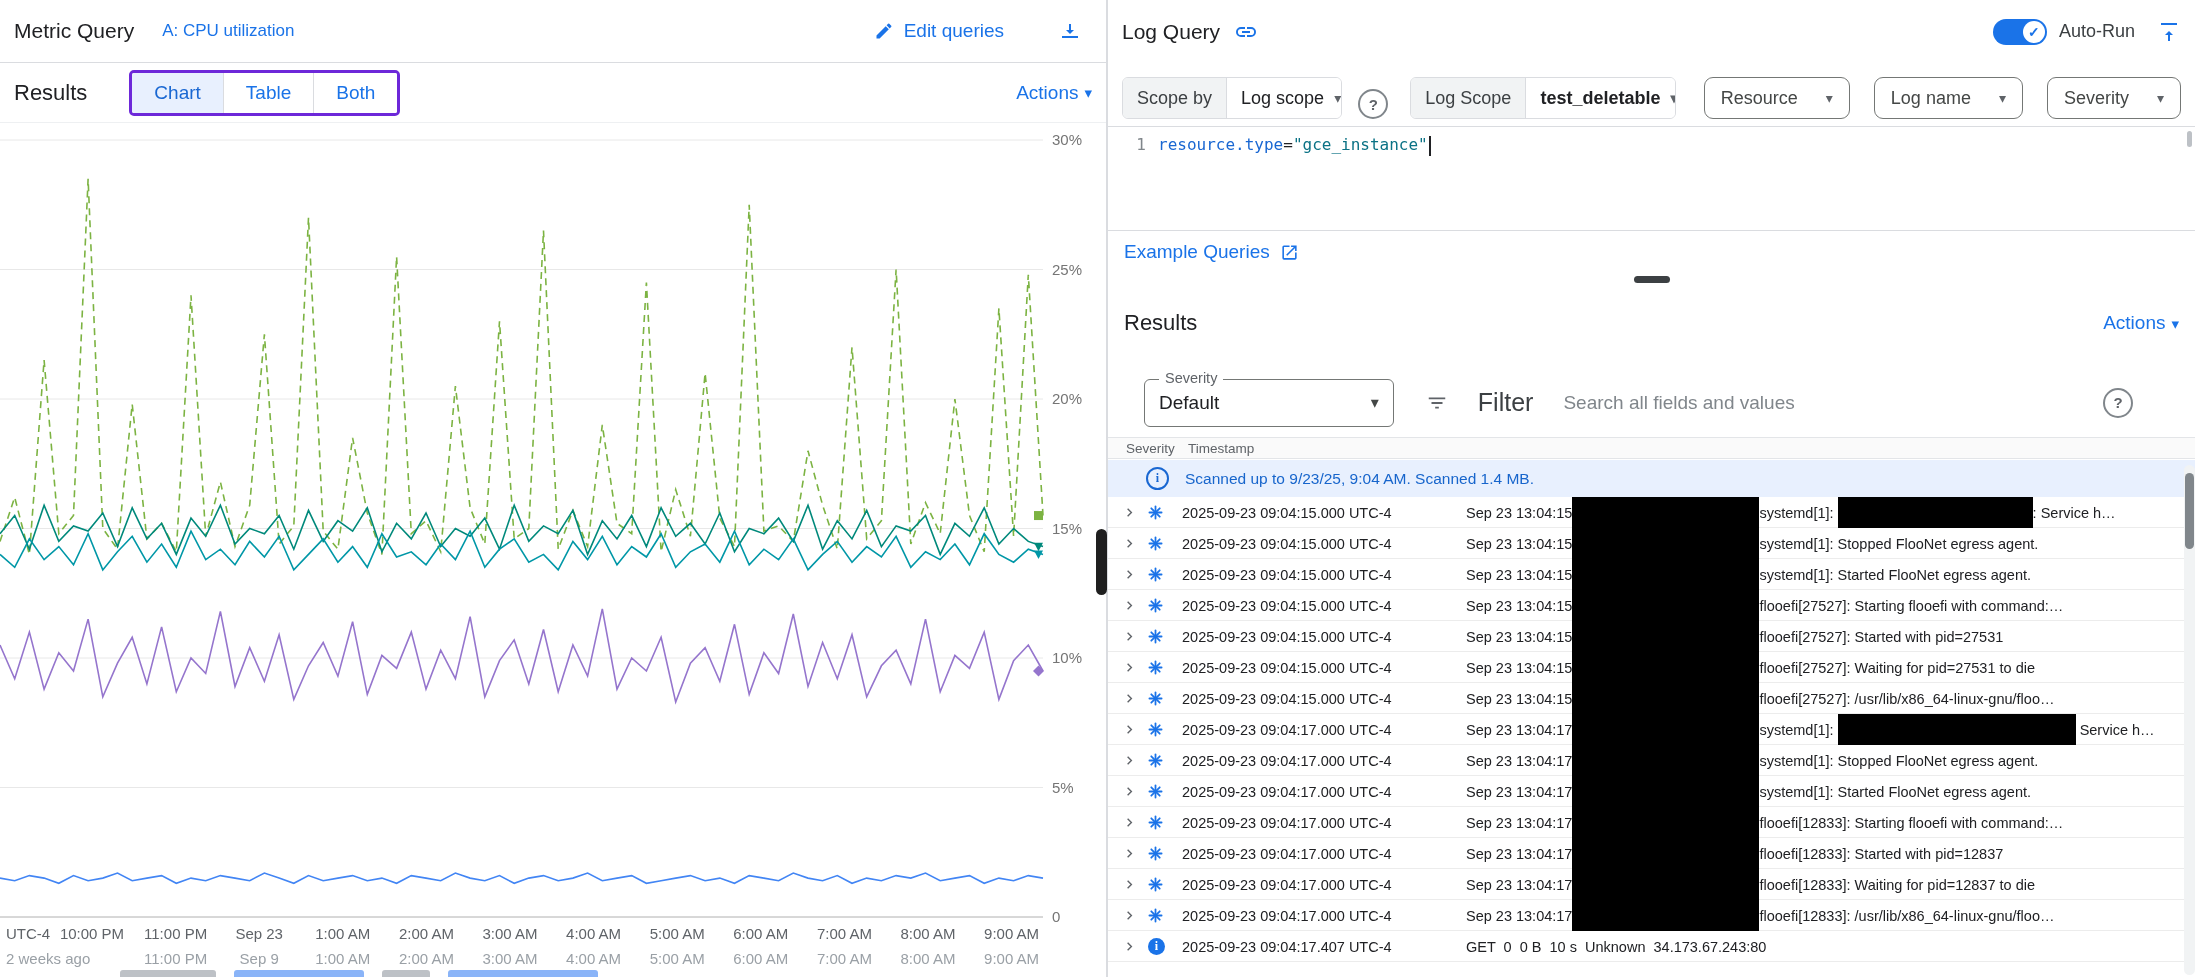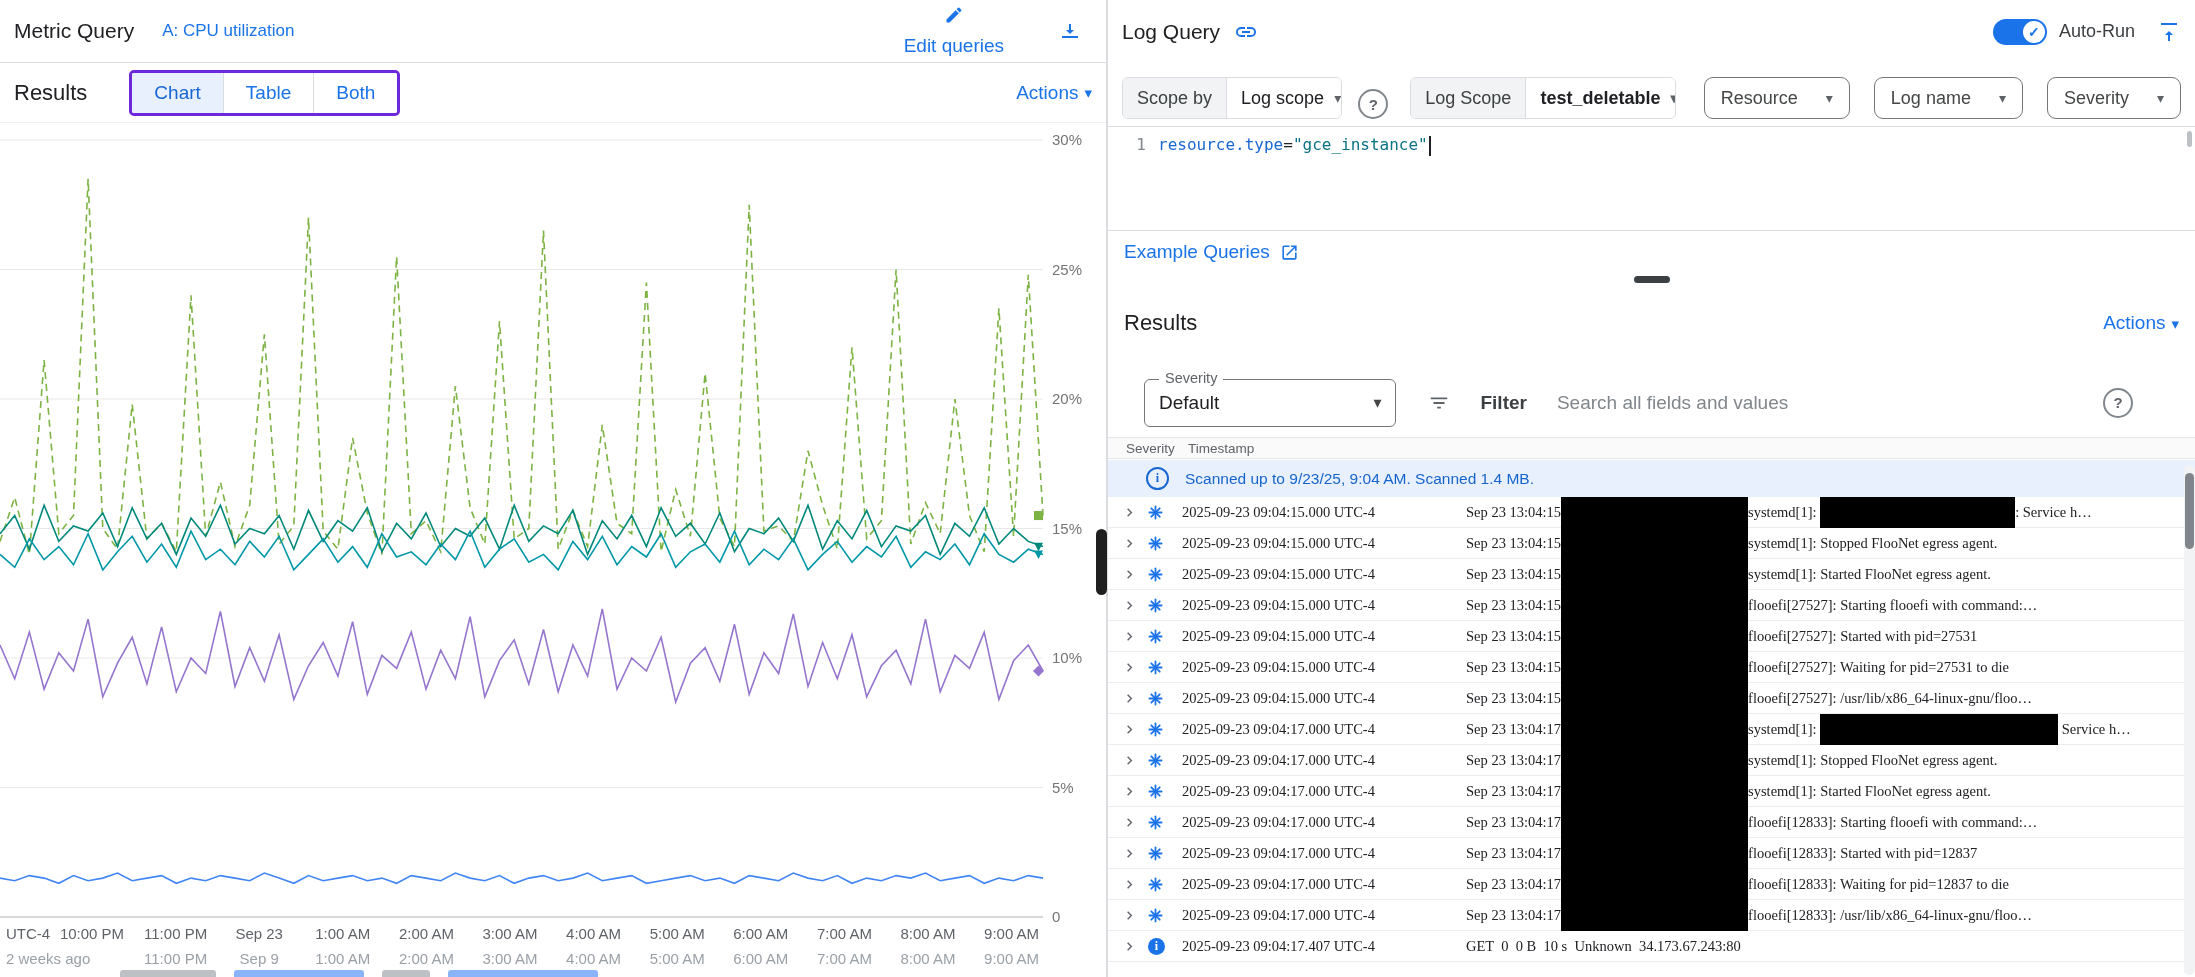--- a/index.html
+++ b/index.html
@@ -5,21 +5,21 @@
   html,body{margin:0;padding:0;background:#fff;}
   body{width:2195px;height:977px;overflow:hidden;font-family:"Liberation Sans",sans-serif;color:#202124;}
   .app{position:relative;width:1831px;height:977px;}
 
   
   .left-panel{position:absolute;left:0;top:0;width:1106px;height:977px;background:#fff;}
   .lp-header{position:absolute;left:0;top:0;width:1106px;height:63px;border-bottom:1px solid #dadce0;
     display:flex;align-items:center;padding:0 14px;box-sizing:border-box;}
   .lp-title{font-size:21px;color:#202124;}
   .lp-query-link{margin-left:28px;font-size:17px;color:#1a73e8;font-weight:500;cursor:pointer;}
-  .edit-btn{margin-left:auto;display:flex;gap:10px;color:#1a73e8;font-size:19px;font-weight:500;cursor:pointer;flex-direction:column;}
+  .edit-btn{margin-left:auto;display:flex;gap:10px;color:#1a73e8;font-size:19px;font-weight:500;cursor:pointer;}
   .icon-btn{display:flex;align-items:center;justify-content:center;cursor:pointer;}
   .lp-collapse{margin-left:54px;margin-right:10px;}
 
   .lp-results{position:absolute;left:0;top:63px;width:1106px;height:60px;border-bottom:1px solid #eef0f2;
     display:flex;align-items:center;padding:0 14px;box-sizing:border-box;}
   .results-h{font-size:22px;color:#202124;}
   .seg{display:flex;margin-left:42px;border:3px solid #6d28d9;border-radius:5px;overflow:hidden;height:40px;}
   .seg .segbtn{font-family:"Liberation Sans",sans-serif;font-weight:500;font-size:19px;color:#1a73e8;background:#fff;
     border:none;border-right:1px solid #dadce0;padding:0 22px;height:100%;cursor:pointer;display:flex;align-items:center;}
   .seg .segbtn.active{background:#e8f0fe;color:#1967d2;}
@@ -93,21 +93,21 @@
     padding:0 16px;box-sizing:border-box;}
 
   .filter-row{position:absolute;left:0;top:378px;width:100%;height:49px;display:flex;align-items:center;
     padding:0 14px 0 36px;box-sizing:border-box;}
   .sev-select{position:relative;width:259px;height:48px;border:1px solid #747775;border-radius:6px;
     display:flex;align-items:center;box-sizing:border-box;padding:0 14px;cursor:pointer;}
   .sev-float{position:absolute;left:14px;top:-10px;background:#fff;padding:0 6px;font-size:14.5px;color:#5f6368;}
   .sev-value{font-size:19px;color:#202124;}
   .sev-caret{margin-left:auto;color:#444746;font-size:16px;}
   .filter-funnel{margin-left:32px;}
-  .filter-label{margin-left:30px;font-size:19px;font-weight:700;color:#3c4043;}
+  .filter-label{margin-left:30px;font-size:25px;font-weight:400;color:#3c4043;}
   .search-input{margin-left:28px;border:none;outline:none;font-family:"Liberation Sans",sans-serif;
     font-size:19px;color:#202124;width:560px;background:transparent;}
   .search-input::placeholder{color:#80868b;}
   .filter-help{margin-left:auto;margin-right:48px;}
 
   .log-thead{position:absolute;left:0;top:437px;width:100%;height:22px;background:#fafafa;
     border-top:1px solid #e3e5e8;border-bottom:1px solid #e3e5e8;box-sizing:border-box;
     display:flex;align-items:center;font-size:13.5px;color:#5f6368;}
   .th-sev{width:62px;padding-left:18px;box-sizing:content-box;}
   .th-ts{width:268px;}
@@ -119,21 +119,21 @@
     font-weight:bold;display:flex;align-items:center;justify-content:center;font-family:"Liberation Serif",serif;}
   .banner-text{font-size:15.5px;color:#1765cc;}
 
   .log-rows{position:absolute;left:0;top:497px;width:100%;}
   .log-row{display:flex;align-items:center;height:31px;box-shadow:inset 0 -1px #ececec;padding-left:14px;box-sizing:border-box;cursor:pointer;}
   .cell{display:flex;align-items:center;height:100%;}
   .chev{width:26px;}
   .sevc{width:34px;}
   .tsc{width:276px;}
   .sumc{flex:1;overflow:hidden;margin-left:8px;}
-  .mono{font-family:Liberation Serif, serif;font-size:14.5px;color:#202124;white-space:pre;}
+  .mono{font-family:Liberation Sans, sans-serif;font-size:14.5px;color:#202124;white-space:pre;}
   .sumc span{white-space:pre;}
   .redact{display:inline-block;align-self:stretch;background:#000;flex:0 0 auto;}
   .info-dot{width:17px;height:17px;border-radius:50%;background:#1a73e8;color:#fff;font-size:12px;font-weight:bold;
     text-align:center;line-height:17px;display:inline-block;font-family:"Liberation Serif",serif;}
 
   .log-scrollbar{position:absolute;right:0;top:465px;bottom:2px;width:11px;background:#f1f3f4;border-radius:6px;}
   .scroll-thumb{position:absolute;left:1px;top:8px;width:9px;height:76px;background:#80868b;border-radius:5px;cursor:grab;}
 </style>
 </head>
 <body>

